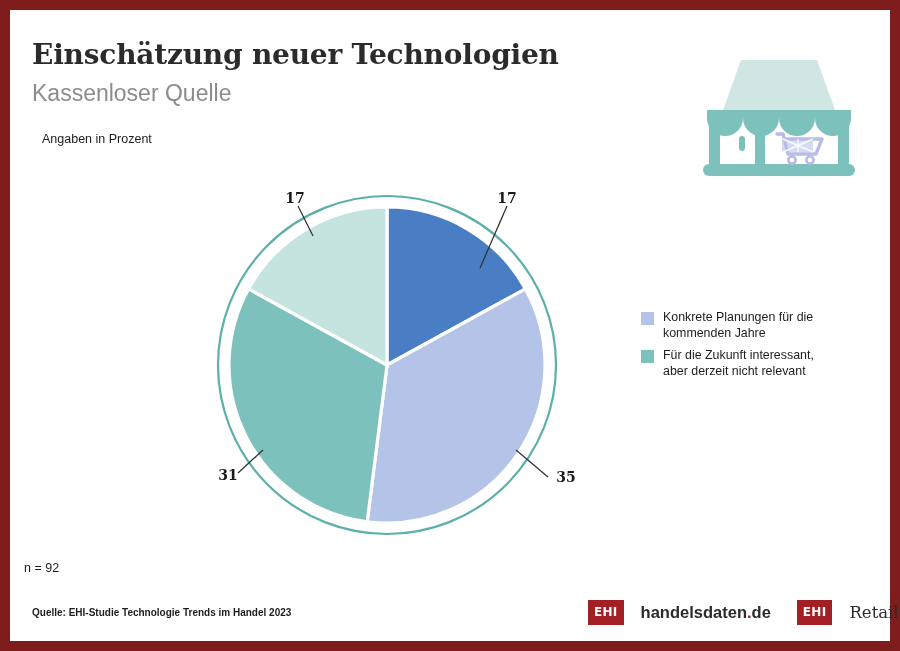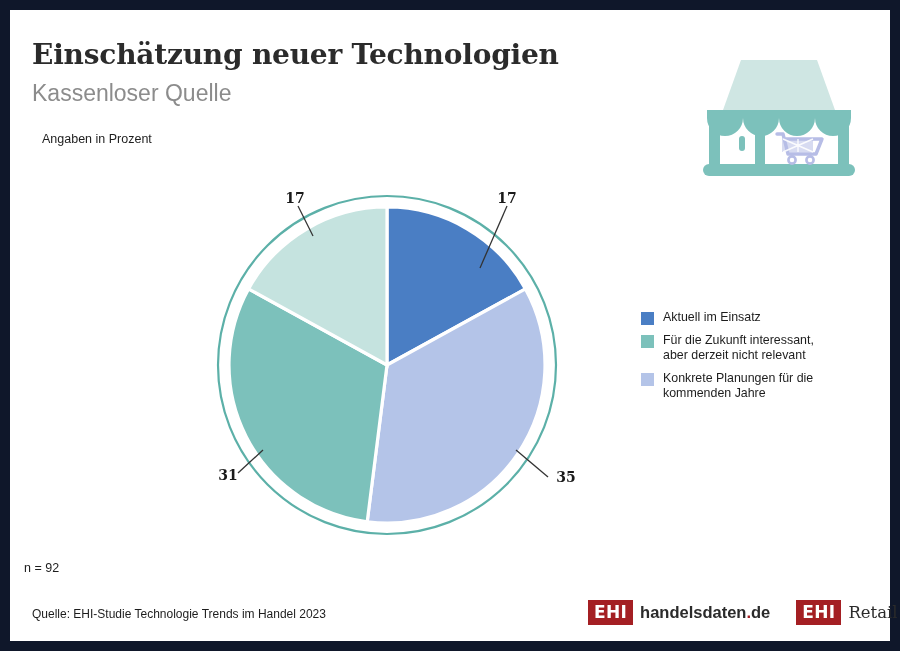--- a/index.html
+++ b/index.html
@@ -7,21 +7,21 @@
     padding: 0;
     background: #ffffff;
   }
   body {
     font-family: "Liberation Sans", sans-serif;
   }
   #infographic {
     position: relative;
     width: 900px;
     height: 651px;
-    background: #0f172a;
+    background: #7f1d1d;
     box-sizing: border-box;
     overflow: hidden;
   }
   .canvas {
     position: absolute;
     left: 10px;
     top: 10px;
     width: 880px;
     height: 631px;
     background: #ffffff;
@@ -116,50 +116,51 @@
     left: 14px;
     top: 551px;
     font-size: 12.5px;
     color: #1d1d1d;
     white-space: nowrap;
   }
   .source {
     position: absolute;
     left: 22px;
     top: 597px;
-    font-size: 12px;
-    color: #1d1d1d;
-    white-space: nowrap;
+    font-size: 10px;
+    color: #1d1d1d;
+    white-space: nowrap;
+    font-weight: bold;
   }
 
   .logos {
     position: absolute;
     left: 578px;
     top: 590px;
     display: flex;
     align-items: center;
   }
   .logo-block {
     display: flex;
     align-items: center;
     margin-left: 26px;
   }
   .logo-block:first-child { margin-left: 0; }
   .logo-mark {
     background: #a41f23;
     color: #ffffff;
     font-family: "DejaVu Sans", "Liberation Sans", sans-serif;
     font-weight: bold;
-    font-size: 17px;
+    font-size: 12px;
     letter-spacing: 0.3px;
     padding: 4px 6px 4px 6px;
     line-height: 17px;
   }
   .logo-text {
-    margin-left: 7px;
+    margin-left: 17px;
     font-size: 16.5px;
     font-weight: bold;
     color: #2b2b2b;
     white-space: nowrap;
     position: relative;
   }
   .logo-text .dot { color: #a41f23; }
   .logo-text.serif {
     font-family: "DejaVu Serif", "Liberation Serif", serif;
     font-weight: normal;
@@ -232,33 +233,29 @@
           <text class="slice-label" x="497" y="193" text-anchor="middle">17</text>
           <text class="slice-label" x="556" y="472" text-anchor="middle">35</text>
           <text class="slice-label" x="218" y="470" text-anchor="middle">31</text>
           <text class="slice-label" x="285" y="193" text-anchor="middle">17</text>
         </g>
       </svg>
     </div>
 
     <div class="legend">
       <div class="legend-row">
-        <span class="legend-swatch" style="background: rgb(74, 126, 196);"></span>
-        <span class="legend-label">Aktuell im Einsatz</span>
+        <span class="legend-swatch" style="background: rgb(180, 196, 232);"></span>
+        <span class="legend-label">Konkrete Planungen für die
+kommenden Jahre</span>
       </div>
       <div class="legend-row">
         <span class="legend-swatch" style="background: rgb(124, 193, 187);"></span>
         <span class="legend-label">Für die Zukunft interessant,
 aber derzeit nicht relevant</span>
       </div>
-      <div class="legend-row">
-        <span class="legend-swatch" style="background: rgb(180, 196, 232);"></span>
-        <span class="legend-label">Konkrete Planungen für die
-kommenden Jahre</span>
-      </div>
     </div>
 
     <div class="n-value">n = 92</div>
     <div class="source">Quelle: EHI-Studie Technologie Trends im Handel 2023</div>
 
     <div class="logos">
       <div class="logo-block">
         <span class="logo-mark">EHI</span>
         <span class="logo-text"><span>handelsdaten</span><span class="dot">.</span><span>de</span></span>
       </div>

